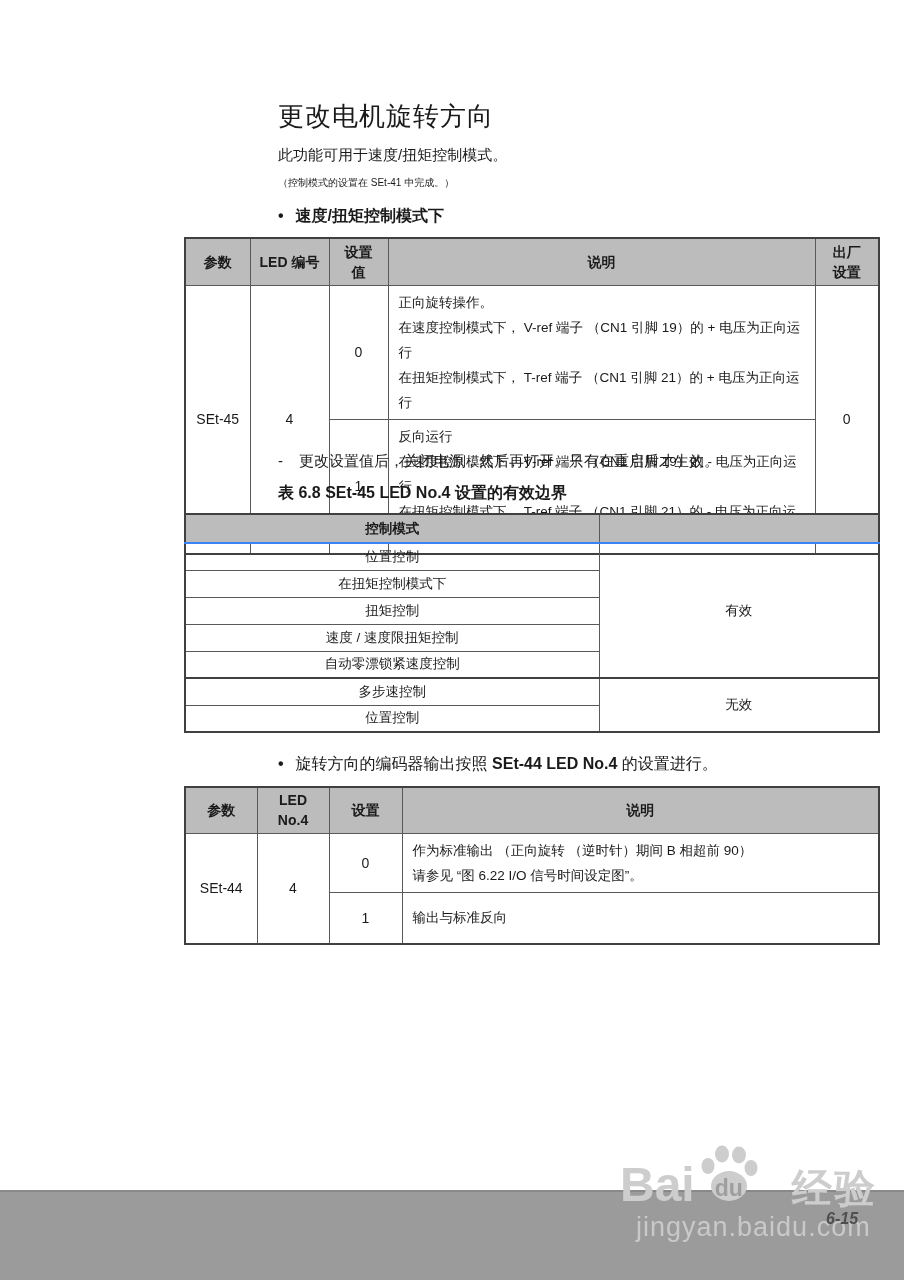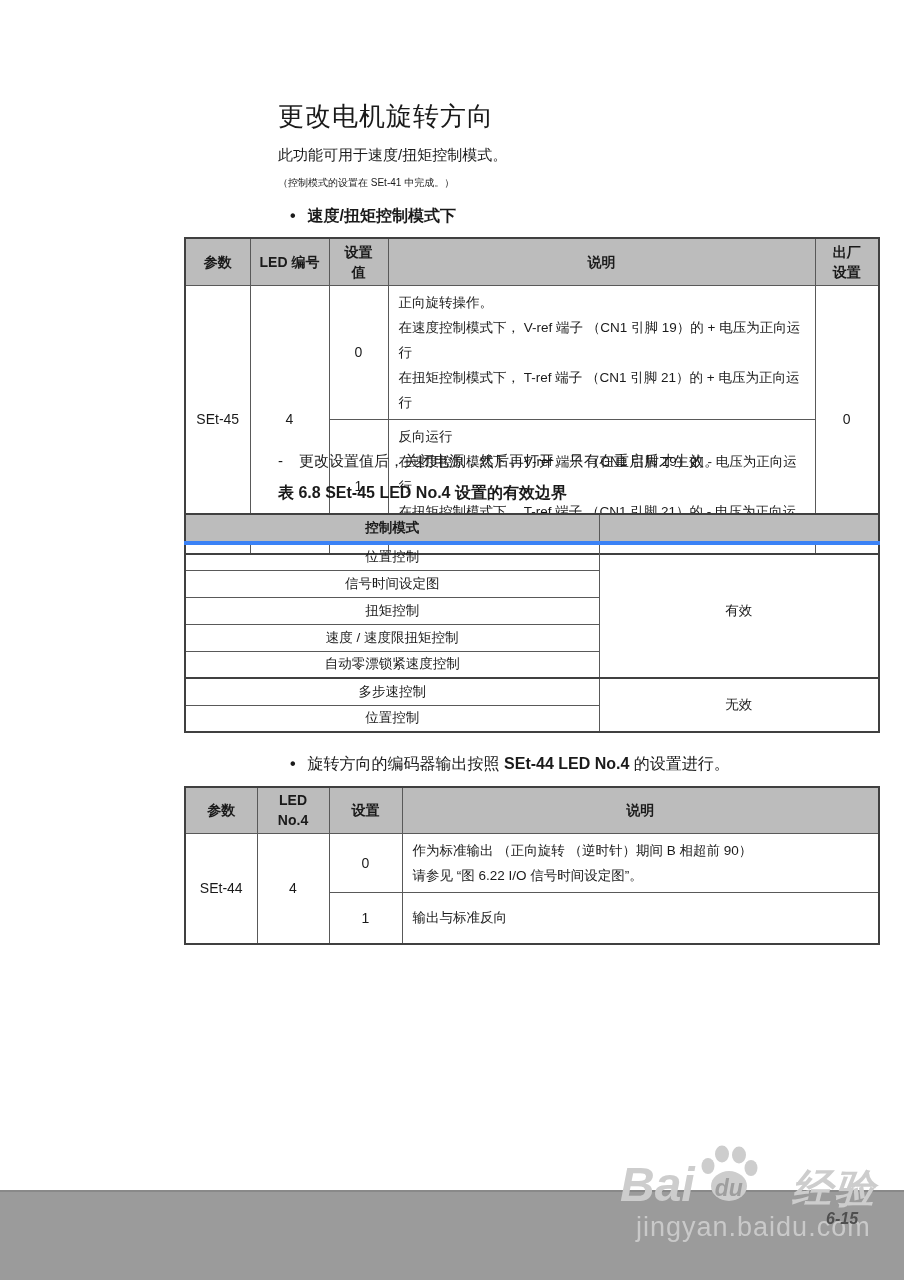--- a/index.html
+++ b/index.html
@@ -6,45 +6,45 @@
   body{
     width:904px;height:1280px;position:relative;background:#ffffff;
     font-family:"Liberation Sans","DejaVu Sans",sans-serif;color:#1a1a1a;
     overflow:hidden;
   }
   .abs{position:absolute;}
   
   .doc-title{left:278px;top:99px;font-size:26px;font-weight:500;letter-spacing:1px;}
   .intro1{left:278px;top:146px;font-size:15px;}
   .intro2{left:278px;top:176px;font-size:10px;}
-  .bullet-line{font-size:16px;margin-left:12px;}
+  .bullet-line{font-size:16px;}
   .bullet1{left:278px;top:206px;font-weight:600;}
   .bullet2{left:278px;top:754px;font-weight:400;}
   .bullet-dot{font-weight:700;margin-right:12px;}
   .note-line{left:278px;top:452px;font-size:15px;}
   .note-dash{margin-right:16px;}
   .tbl-caption{left:278px;top:483px;font-size:16px;font-weight:700;}
   .b{font-weight:700;}
   
   table{border-collapse:collapse;table-layout:fixed;margin-left:41px;}
   .doc-table{position:absolute;left:143px;width:694px;border:2px solid #404040;}
   .doc-table td,.doc-table th{border:1px solid #595959;overflow:hidden;}
   th.hd, td.hd{background:#bcbcbc;font-weight:700;font-size:14px;text-align:center;vertical-align:middle;line-height:20px;}
   .tc{font-size:14px;text-align:center;vertical-align:middle;}
   .desc{font-size:13.5px;text-align:left;vertical-align:middle;padding:4px 10px;line-height:25px;}
   .t1{top:237px;}
   .t2{top:513px;}
   .t2 td{font-size:13.5px;text-align:center;vertical-align:middle;}
   .t2 .group-top{border-top:2px solid #404040;}
-  .t2 .hd-sep{border-bottom:4px solid #3b82f6;}
+  .t2 .hd-sep{border-bottom:2px solid #3b82f6;}
   .t3{top:786px;}
   
   .gray-band{left:0;top:1190px;width:904px;height:90px;background:#9b9b9b;border-top:2px solid #898989;}
   .watermark{left:620px;top:1144px;width:270px;}
-  .wm-logo{display:flex;align-items:flex-end;height:64px;font-style:italic;}
+  .wm-logo{display:flex;align-items:flex-end;height:64px;}
   .wm-bai{font-size:48px;font-weight:700;color:#cdcdcd;line-height:0.95;}
   .wm-paw{position:relative;width:64px;height:64px;margin:0 0 0 1px;}
   .wm-du{position:absolute;left:19px;bottom:6px;font-size:23px;font-weight:700;color:#9e9e9e;text-align:center;}
   .wm-cn{font-size:40px;font-weight:700;color:#cdcdcd;letter-spacing:3px;line-height:1;margin-left:32px;}
   .wm-url{margin-top:4px;margin-left:16px;font-size:27px;color:#c9c9c9;letter-spacing:1px;}
   .page-num{left:826px;top:1210px;font-size:16px;font-weight:700;font-style:italic;color:#4f4f4f;z-index:5;}
 </style>
 </head>
 <body>
 
@@ -114,21 +114,21 @@
   <tbody>
       <tr style="height:29px">
     <td class="hd hd-sep">控制模式</td>
     <td class="hd hd-sep"></td>
   </tr>
   <tr style="height:27px">
     <td>位置控制</td>
     <td rowspan="5">有效</td>
   </tr>
   <tr style="height:27px">
-    <td>信号时间设定图</td>
+    <td>在扭矩控制模式下</td>
   </tr>
   <tr style="height:27px">
     <td>扭矩控制</td>
   </tr>
   <tr style="height:27px">
     <td>速度 / 速度限扭矩控制</td>
   </tr>
   <tr style="height:27px">
     <td>自动零漂锁紧速度控制</td>
   </tr>

